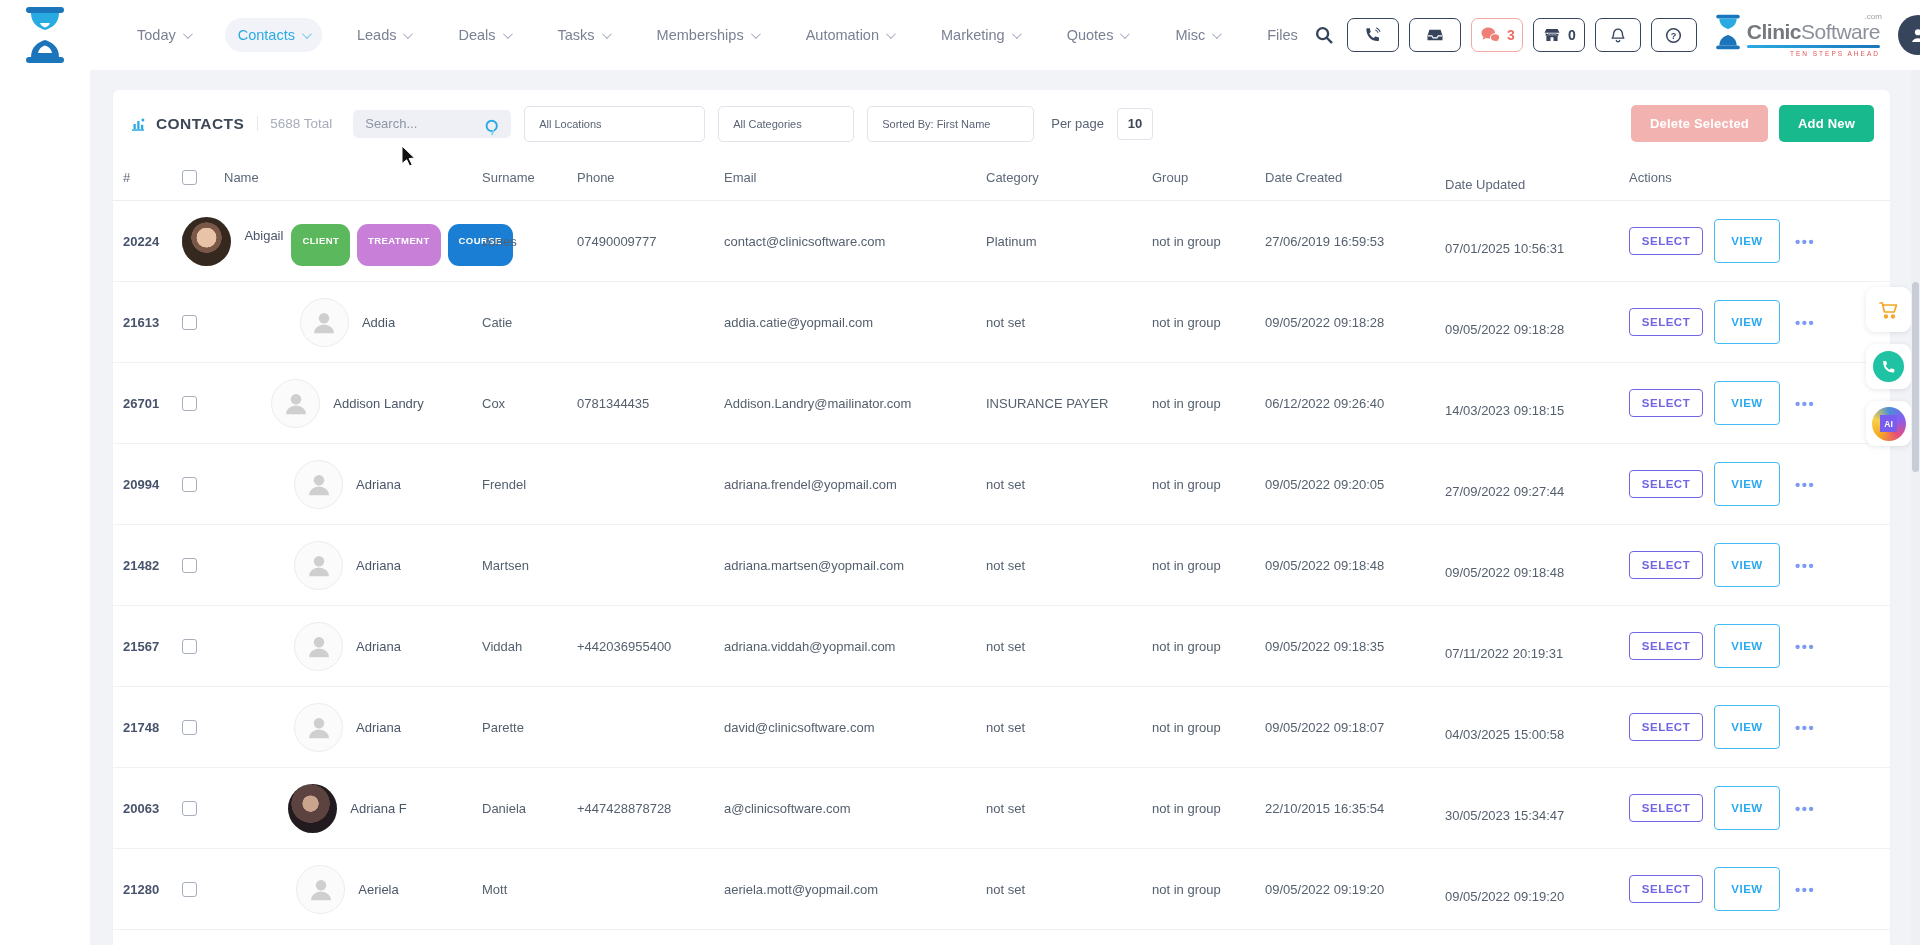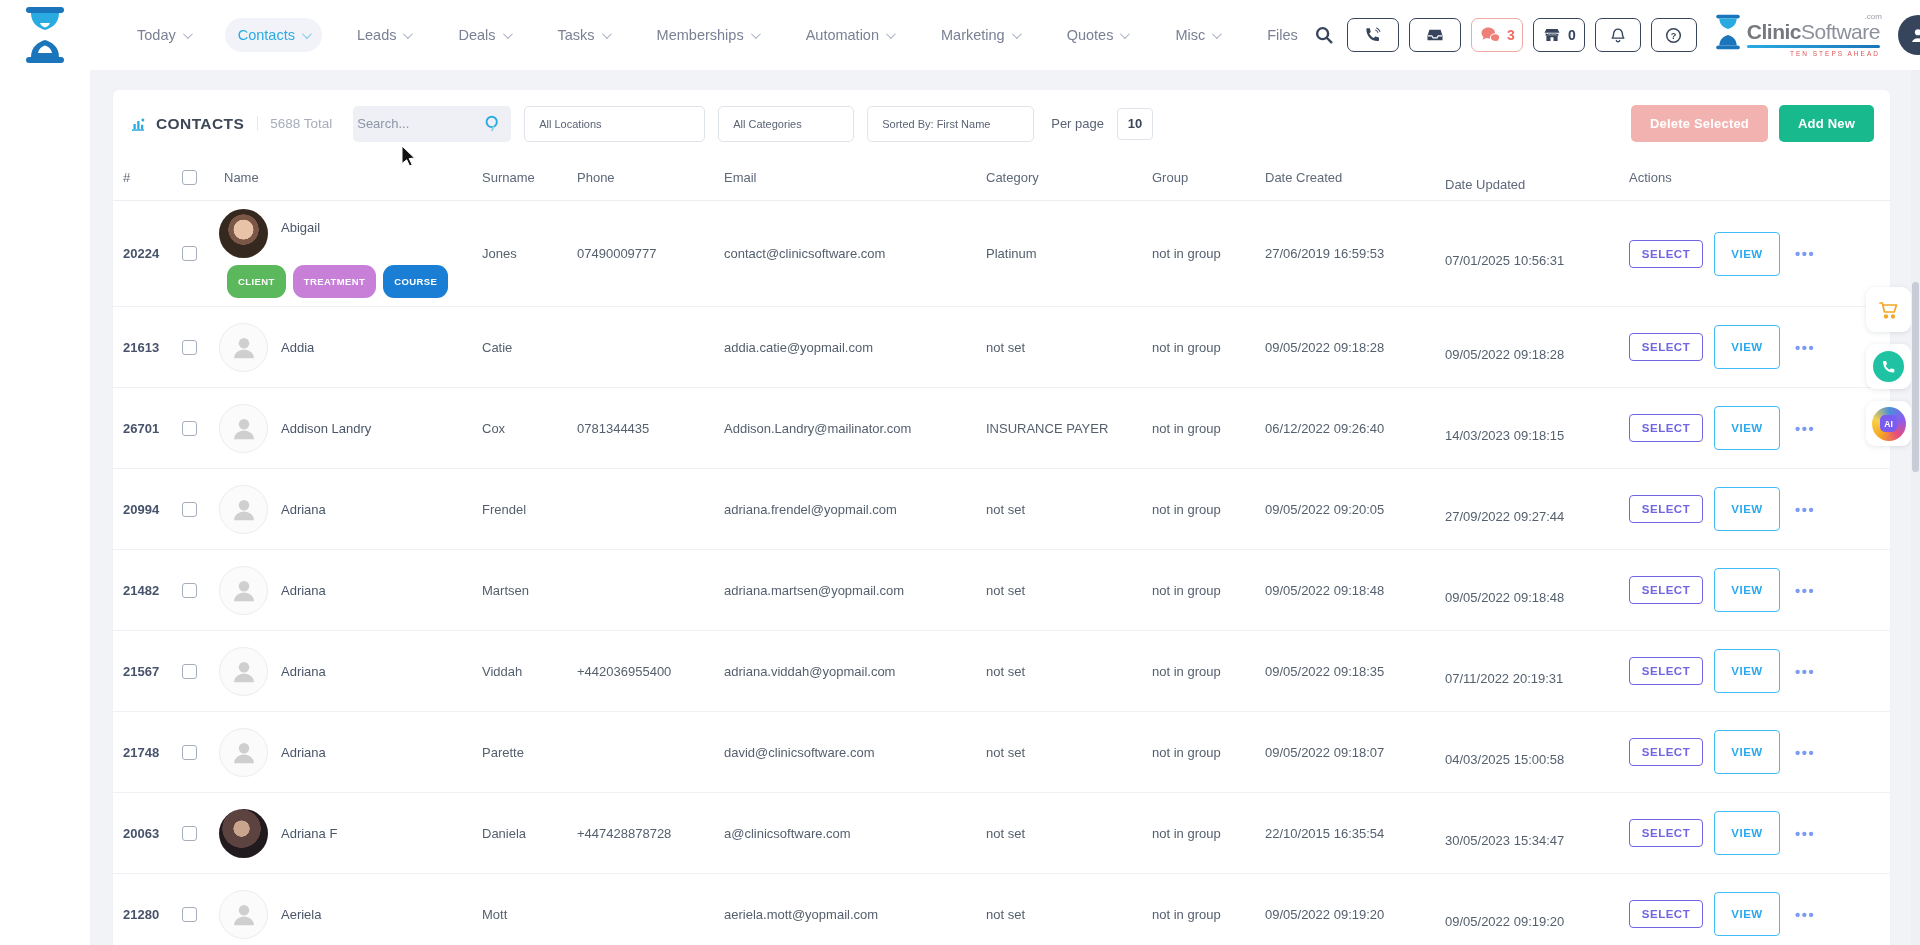--- a/index.html
+++ b/index.html
@@ -44,22 +44,22 @@
   .main { position:fixed; top:70px; left:90px; right:0; bottom:0; background:#f2f3f7; overflow:hidden; }
   .card { margin:20px 30px 0 23px; background:#fff; border-radius:6px; height:920px;
     box-shadow:0 1px 2px rgba(40,50,80,.04); overflow:hidden; }
 
   
   .toolbar { display:flex; align-items:center; padding:15px 16px 13px 16px; gap:13px; }
   .tb-title { display:flex; align-items:center; gap:9px; }
   .tb-title .t { font-size:15.5px; font-weight:bold; color:#3e4757; letter-spacing:.4px; }
   .tb-total { font-size:13.5px; color:#a7adba; padding-left:12px; border-left:1px solid #e7e9ef; }
   .search-wrap { position:relative; width:158px; margin-left:8px; }
-  .search-wrap input { width:100%; height:36px; background:#eef0f5; border:none; border-radius:5px;
-    padding:0 34px 0 4px; font-size:13px; color:#55607080; font-family:inherit; outline:none; }
+  .search-wrap input { width:100%; height:28px; background:#eef0f5; border:none; border-radius:5px;
+    padding:0 34px 0 12px; font-size:13px; color:#55607080; font-family:inherit; outline:none; }
   .search-wrap input::placeholder { color:#8d95a7; }
   .search-wrap .mag { position:absolute; right:9px; top:8px; }
   .select { height:36px; border:1px solid #dfe3ea; border-radius:5px; background:#fff;
     display:flex; align-items:center; padding:0 14px; font-size:11px; color:#5a6374; cursor:pointer; }
   .sel-loc { width:181px; } .sel-cat { width:136px; } .sel-sort { width:167px; }
   .pp-label { font-size:13px; color:#5a6374; margin-left:4px; }
   .pp-input { width:36px; height:32px; border:1px solid #dfe3ea; border-radius:4px; text-align:center;
     font-size:13px; font-weight:bold; color:#3e4757; font-family:inherit; outline:none; }
   .tb-actions { margin-left:auto; display:flex; gap:11px; }
   .btn { border:none; border-radius:5px; height:37px; padding:0 19px; font-size:13px; font-weight:bold;
@@ -79,21 +79,21 @@
   .c-name { width:263px; }
   .c-surname { width:95px; }
   .c-phone { width:147px; }
   .c-email { width:262px; }
   .c-cat { width:166px; }
   .c-group { width:113px; }
   .c-created { width:180px; }
   .c-updated { width:184px;margin-top:14px; }
   .c-actions { flex:1; display:flex; align-items:center; gap:11px; }
   .cbx { width:15px; height:15px; border:1.5px solid #a6aebc; border-radius:3px; background:#fff; cursor:pointer; }
-  .name-wrap { display:flex; flex-direction:column; justify-content:center; padding:8px 0; }
+  .name-wrap { display:flex; flex-direction:row; justify-content:center; padding:8px 0; }
   .name-top { display:flex; align-items:center; gap:13px; }
   .avatar { width:49px; height:49px; border-radius:50%; flex:0 0 auto; border:1px solid #ececec;
     background:#fbfbfb; display:flex; align-items:center; justify-content:center; overflow:hidden; }
   .avatar.photo1 { border:none; background:
     radial-gradient(circle at 50% 42%, #e9c3a8 0 26%, #7a5747 27% 40%, #35291f 41% 100%); }
   .avatar.photo2 { border:none; background:
     radial-gradient(circle at 46% 40%, #caa58d 0 20%, #5d4340 21% 48%, #211a1e 49% 100%); }
   .nm { color:#4a5668; font-weight:500; position:relative; top:-6px; }
   .trow.no-badges .nm { top:0; }
   .badges { display:flex; gap:7px; margin:7px 0 0 8px; }
@@ -107,21 +107,21 @@
 
   
   .float-col { position:fixed; right:9px; top:287px; display:flex; flex-direction:column; gap:12px; z-index:40; }
   .fbtn { width:45px; height:45px; background:#fff; border-radius:9px; box-shadow:0 1px 5px rgba(50,60,90,.13);
     display:flex; align-items:center; justify-content:center; cursor:pointer; }
   .wa-circle { width:31px; height:31px; border-radius:50%; background:#1fc3a4;
     display:flex; align-items:center; justify-content:center; }
   .ai-circle { width:34px; height:34px; border-radius:50%;
     background:conic-gradient(#4a90d9, #8a5cf0, #e94e77, #f5a623, #f7d14a, #4a90d9);
     display:flex; align-items:center; justify-content:center; }
-  .ai-inner { width:17px; height:17px; border-radius:5px; background:#7a5cf0; color:#fff;
+  .ai-inner { width:17px; height:17px; border-radius:0; background:#7a5cf0; color:#fff;
     font-size:8.5px; font-weight:bold; display:flex; align-items:center; justify-content:center; }
   .vscroll { position:fixed; right:0; top:70px; bottom:0; width:9px; background:#eef0f4; z-index:50; }
   .vthumb { position:absolute; right:1px; top:212px; width:7px; height:190px; background:#c7ccd6; border-radius:4px; }
 
   .cursor { position:fixed; left:401px; top:145px; z-index:60; pointer-events:none; }
 </style>
 </head>
 <body>
 
 <div class="topbar">

